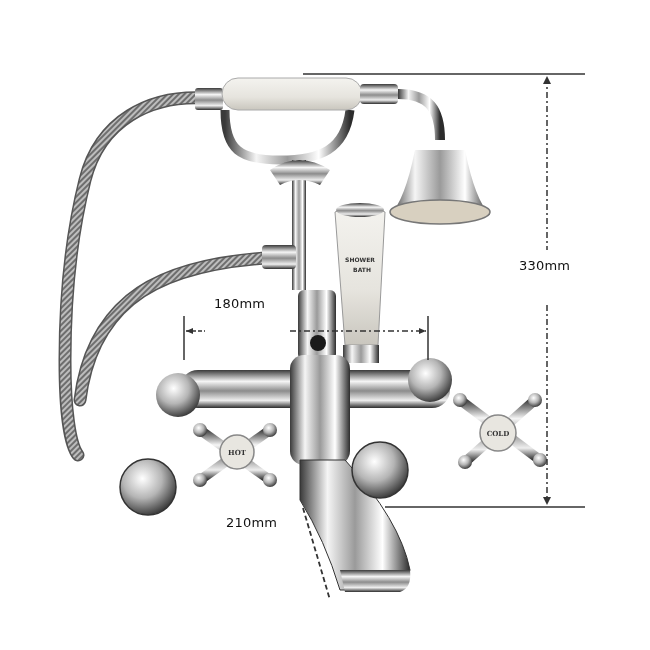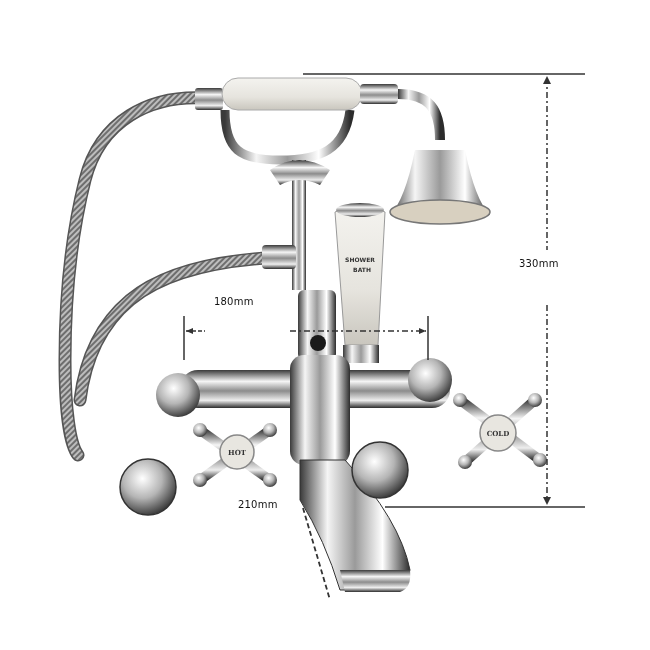--- a/index.html
+++ b/index.html
@@ -1,18 +1,18 @@
 <!DOCTYPE html>
 <html><head>
   <meta charset="utf-8">
   <style>
     html, body { margin: 0; padding: 0; background: #ffffff; }
     body { width: 650px; height: 650px; position: relative; overflow: hidden; font-family: "DejaVu Sans", sans-serif; }
     .stage { position: absolute; left: 0; top: 0; width: 650px; height: 650px; }
-    .dim-label { position: absolute; font-size: 10px; color: #111; font-weight: 500; letter-spacing: 0.2px; }
+    .dim-label { position: absolute; font-size: 13px; color: #111; font-weight: 500; letter-spacing: 0.2px; }
     .plate-label { font-family: "DejaVu Serif", serif; font-size: 7px; fill: #333; font-weight: bold; }
     .handle-text { font-family: "DejaVu Sans", sans-serif; font-size: 6px; fill: #333; font-weight: bold; }
   </style>
 </head>
 <body>
 
 <div class="stage">
   <svg width="650" height="650" viewBox="0 0 650 650">
     <defs>
       <linearGradient id="chromeV" x1="0" y1="0" x2="1" y2="0">
@@ -135,14 +135,14 @@
       <line x1="290" y1="331" x2="426" y2="331" stroke-width="1.5" stroke-dasharray="6,3,2,3"></line>
       <path d="M186,331 L193,328 L193,334 Z" stroke="none"></path>
       <path d="M426,331 L419,328 L419,334 Z" stroke="none"></path>
 
       <line x1="303" y1="508" x2="330" y2="600" stroke-width="1.8" stroke-dasharray="5,3"></line>
     </g>
   </svg>
 
   <div class="dim-label" style="left:519px; top:258px;">330mm</div>
   <div class="dim-label" style="left:214px; top:296px;">180mm</div>
-  <div class="dim-label" style="left:226px; top:499px;margin-left:12px;">210mm</div>
+  <div class="dim-label" style="left:226px; top:515px;">210mm</div>
 </div>
 
 </body></html>

